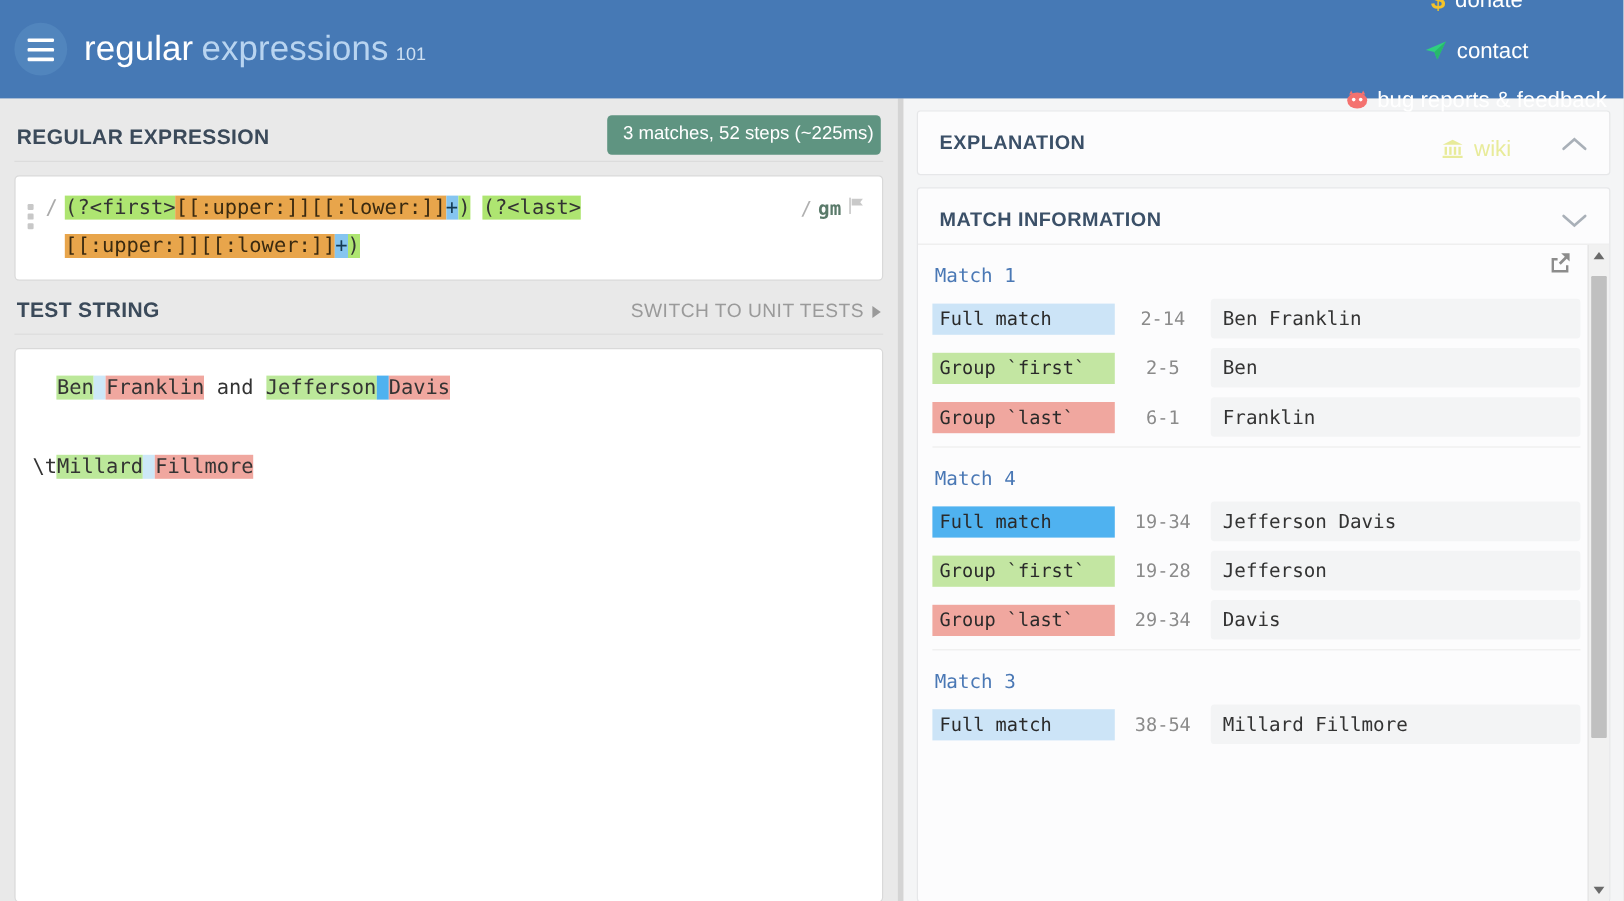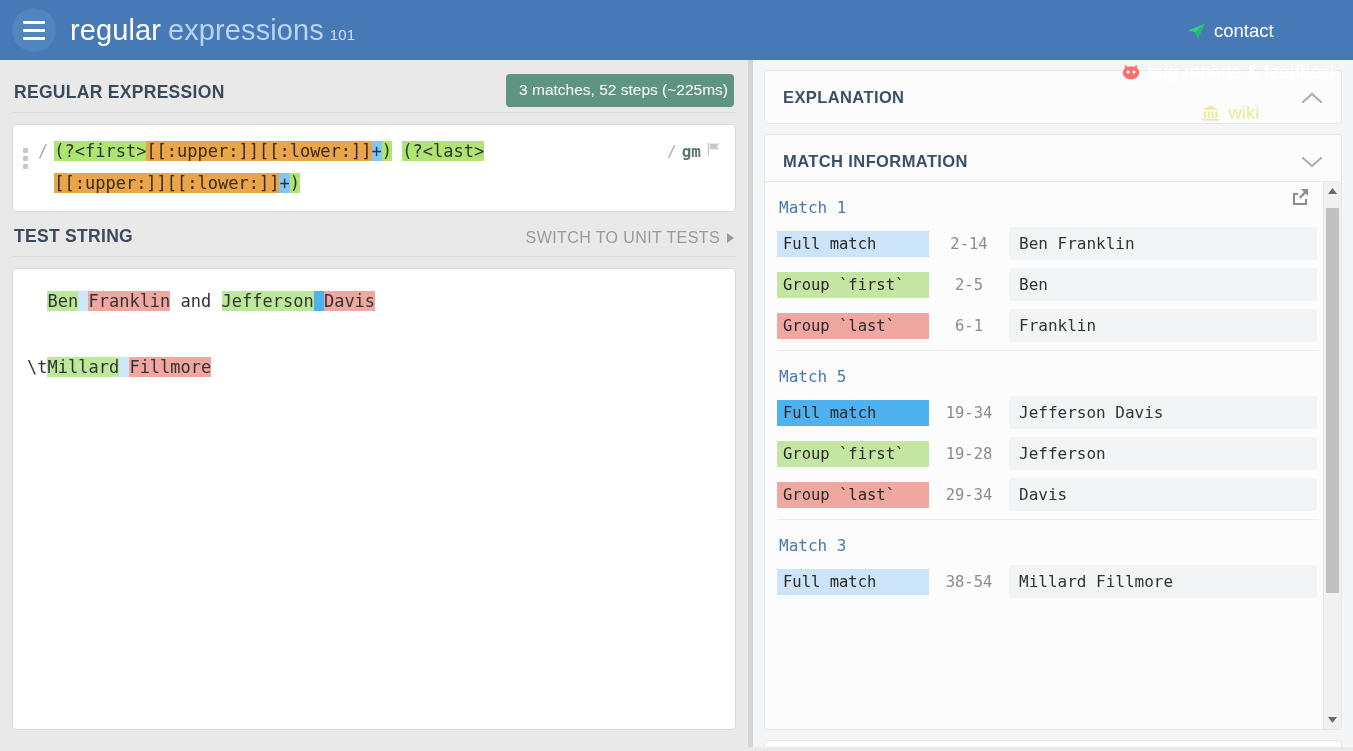--- a/index.html
+++ b/index.html
@@ -4,21 +4,21 @@
 <style>
   * { box-sizing: border-box; margin: 0; padding: 0; }
   html, body {
     width: 1353px; height: 751px;
     font-family: "Liberation Sans", sans-serif;
     background: #e9e9e9; overflow: hidden;
   }
 
   
   #header {
-    height: 60px; background: #4679b5;
+    height: 82px; background: #4679b5;
     display: flex; align-items: center; padding: 0 14px 0 12px;
     position: relative; z-index: 5;
   }
   #hamburger {
     width: 44px; height: 44px; border-radius: 50%;
     background: #5185bd; display: flex; flex-direction: column;
     align-items: center; justify-content: center; gap: 5px;
     margin-right: 14px; flex: 0 0 auto; cursor: pointer;
   }
   #hamburger i { display:block; width: 22px; height: 3px; background: #ffffff; border-radius: 1px; }
@@ -321,21 +321,21 @@
                 <span class="range">2-5</span>
                 <span class="value">Ben</span>
               </div>
               <div class="match-row">
                 <span class="badge b-last">Group `last`</span>
                 <span class="range">6-1</span>
                 <span class="value">Franklin</span>
               </div>
             </div>
             <div class="match-group">
-              <div class="match-label">Match 5</div>
+              <div class="match-label">Match 4</div>
               <div class="match-row">
                 <span class="badge b-full-hot">Full match</span>
                 <span class="range">19-34</span>
                 <span class="value">Jefferson Davis</span>
               </div>
               <div class="match-row">
                 <span class="badge b-first">Group `first`</span>
                 <span class="range">19-28</span>
                 <span class="value">Jefferson</span>
               </div>

